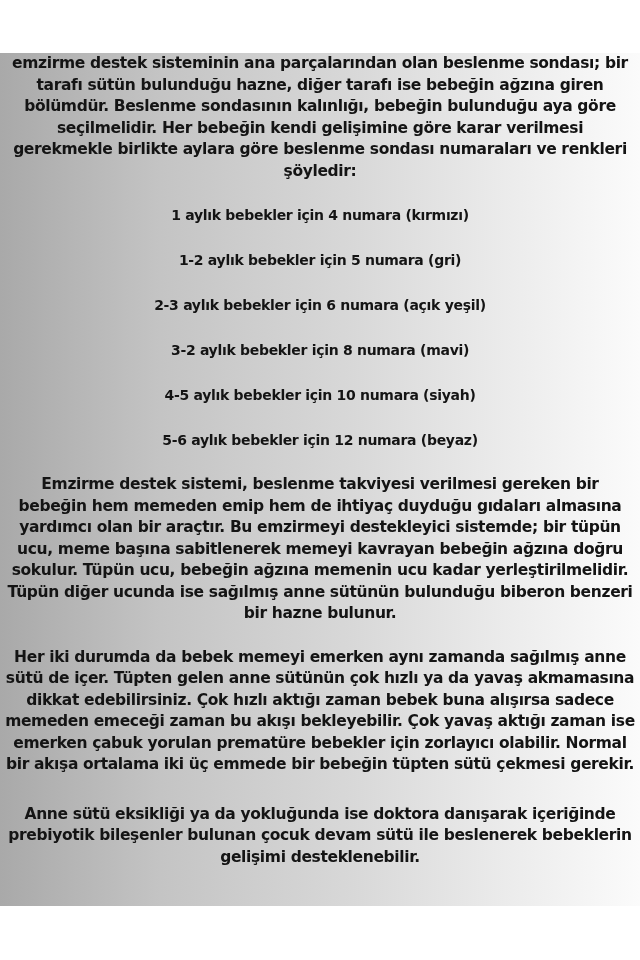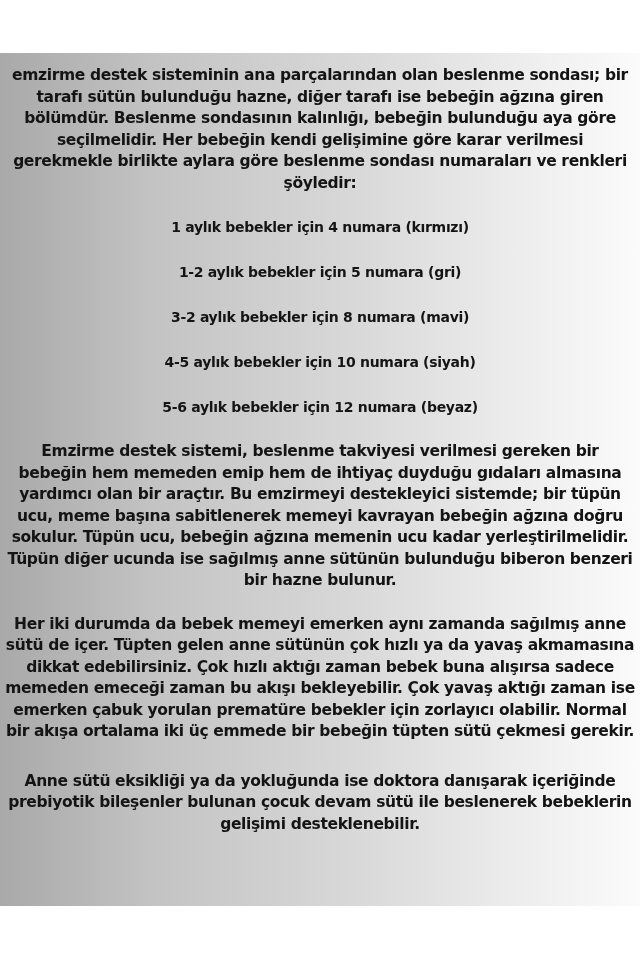--- a/index.html
+++ b/index.html
@@ -15,21 +15,21 @@
       font-family: "DejaVu Sans", sans-serif;
     }
     .panel {
       position: absolute;
       left: 0;
       top: 53px;
       width: 640px;
       height: 853px;
       background: linear-gradient(90deg, #a9a9a9 0%, #c4c4c4 25%, #d8d8d8 55%, #ececec 80%, #fbfbfb 100%);
       box-sizing: border-box;
-      padding-top: 12px;
+      padding-top: 0;
     }
     .para {
       margin: 0 auto;
       width: 630px;
       text-align: center;
       font-weight: bold;
       font-size: 15.5px;
       line-height: 21.5px;
       color: #141414;
       letter-spacing: -0.35px;
@@ -56,20 +56,21 @@
   </style>
 </head>
 <body>
 
 <div class="panel">
   <p class="para p1">emzirme destek sisteminin ana parçalarından olan beslenme sondası; bir tarafı sütün bulunduğu hazne, diğer tarafı ise bebeğin ağzına giren bölümdür. Beslenme sondasının kalınlığı, bebeğin bulunduğu aya göre seçilmelidir. Her bebeğin kendi gelişimine göre karar verilmesi gerekmekle birlikte aylara göre beslenme sondası numaraları ve renkleri şöyledir:</p>
 
   <ul class="list">
     <li class="list-item">1 aylık bebekler için 4 numara (kırmızı)</li>
     <li class="list-item">1-2 aylık bebekler için 5 numara (gri)</li>
+    <li class="list-item">2-3 aylık bebekler için 6 numara (açık yeşil)</li>
     <li class="list-item">3-2 aylık bebekler için 8 numara (mavi)</li>
     <li class="list-item">4-5 aylık bebekler için 10 numara (siyah)</li>
     <li class="list-item">5-6 aylık bebekler için 12 numara (beyaz)</li>
   </ul>
 
   <p class="para p2">Emzirme destek sistemi, beslenme takviyesi verilmesi gereken bir bebeğin hem memeden emip hem de ihtiyaç duyduğu gıdaları almasına yardımcı olan bir araçtır. Bu emzirmeyi destekleyici sistemde; bir tüpün ucu, meme başına sabitlenerek memeyi kavrayan bebeğin ağzına doğru sokulur. Tüpün ucu, bebeğin ağzına memenin ucu kadar yerleştirilmelidir. Tüpün diğer ucunda ise sağılmış anne sütünün bulunduğu biberon benzeri bir hazne bulunur.</p>
   <p class="para p3">Her iki durumda da bebek memeyi emerken aynı zamanda sağılmış anne sütü de içer. Tüpten gelen anne sütünün çok hızlı ya da yavaş akmamasına dikkat edebilirsiniz. Çok hızlı aktığı zaman bebek buna alışırsa sadece memeden emeceği zaman bu akışı bekleyebilir. Çok yavaş aktığı zaman ise emerken çabuk yorulan prematüre bebekler için zorlayıcı olabilir. Normal bir akışa ortalama iki üç emmede bir bebeğin tüpten sütü çekmesi gerekir.</p>
   <p class="para p4">Anne sütü eksikliği ya da yokluğunda ise doktora danışarak içeriğinde prebiyotik bileşenler bulunan çocuk devam sütü ile beslenerek bebeklerin gelişimi desteklenebilir.</p>
 </div>
 

